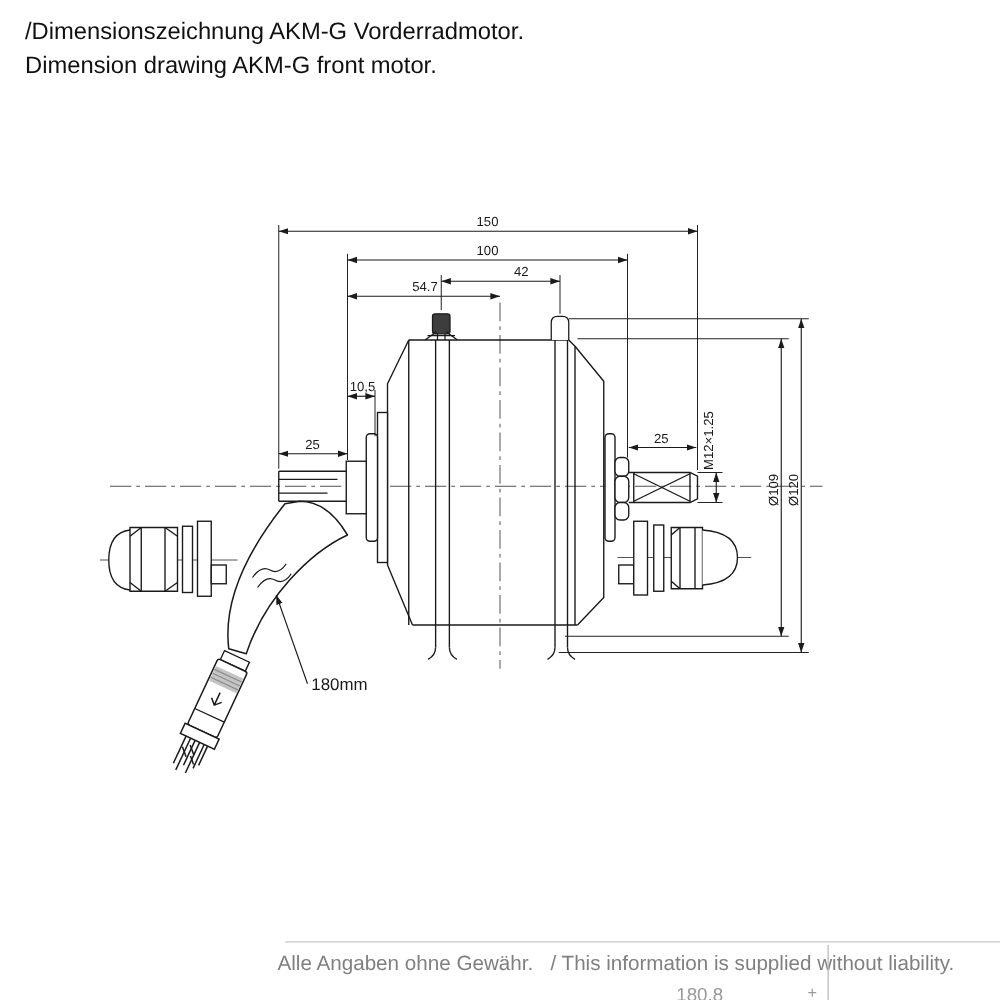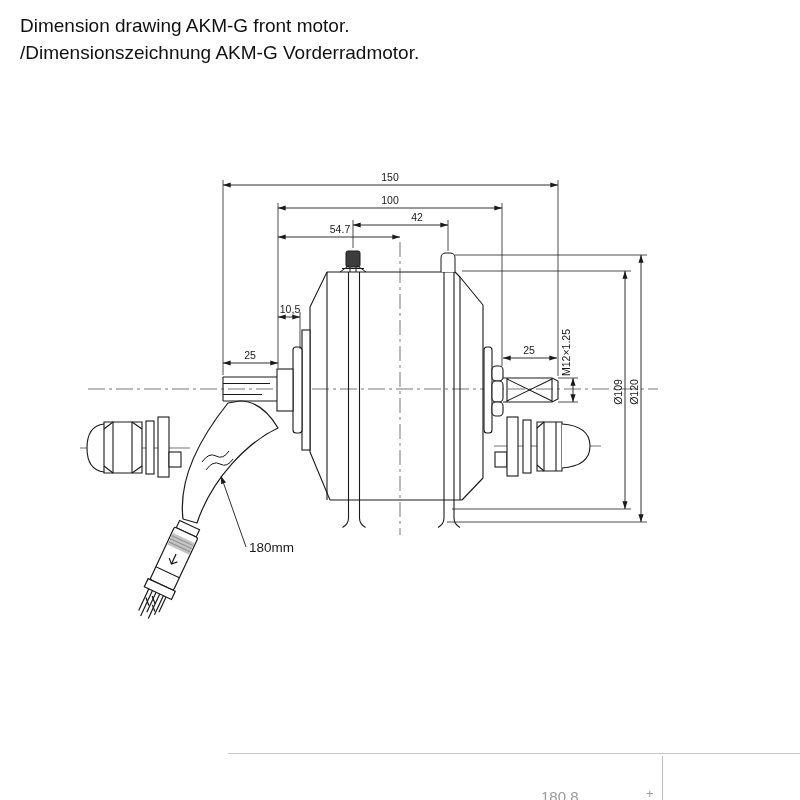--- a/index.html
+++ b/index.html
@@ -16,22 +16,22 @@
   .partial-dim{position:absolute;left:541px;top:788px;font-size:15px;color:#9a9a9a;}
   .partial-vline{position:absolute;left:662px;top:756px;width:1px;height:44px;background:#b9b9b9;}
   .partial-cross{position:absolute;left:646px;top:786px;width:14px;height:14px;color:#9a9a9a;font-size:13px;}
 </style>
 </head>
 <body>
 
 <div class="page">
 
   <div class="title">
+    <div>/Dimensionszeichnung AKM-G Vorderradmotor.</div>
     <div>Dimension drawing AKM-G front motor.</div>
-    <div>/Dimensionszeichnung AKM-G Vorderradmotor.</div>
   </div>
 
   <svg width="800" height="800" viewBox="0 0 800 800">
     <defs>
       <marker id="arw" viewBox="0 0 10 10" refX="9.5" refY="5" markerWidth="9" markerHeight="9" orient="auto-start-reverse">
         <path d="M0,1.8 L9.5,5 L0,8.2 z" fill="#1a1a1a"></path>
       </marker>
     </defs>
 
     <g stroke="#3a3a3a" stroke-width="0.7" fill="none">
@@ -197,17 +197,22 @@
       <text class="dimtxt" x="290" y="313" text-anchor="middle">10,5</text>
       <text class="dimtxt" x="529" y="354" text-anchor="middle">25</text>
       <text class="dimtxt" transform="translate(570,376) rotate(-90)" text-anchor="start" font-size="10">M12×1.25</text>
       <text class="dimtxt" transform="translate(622,392) rotate(-90)" text-anchor="middle">Ø109</text>
       <text class="dimtxt" transform="translate(638,392) rotate(-90)" text-anchor="middle">Ø120</text>
       <text class="leadtxt" x="249" y="552" text-anchor="start">180mm</text>
     </g>
   </svg>
 
   <div class="divider"></div>
+  <div class="footer">
+    <span>Alle Angaben ohne Gewähr.</span>
+    <span>&nbsp;</span>
+    <span>/ This information is supplied without liability.</span>
+  </div>
   <div class="partial-dim">180.8</div>
   <div class="partial-cross">+</div>
   <div class="partial-vline"></div>
 
 </div>
 
 </body></html>

